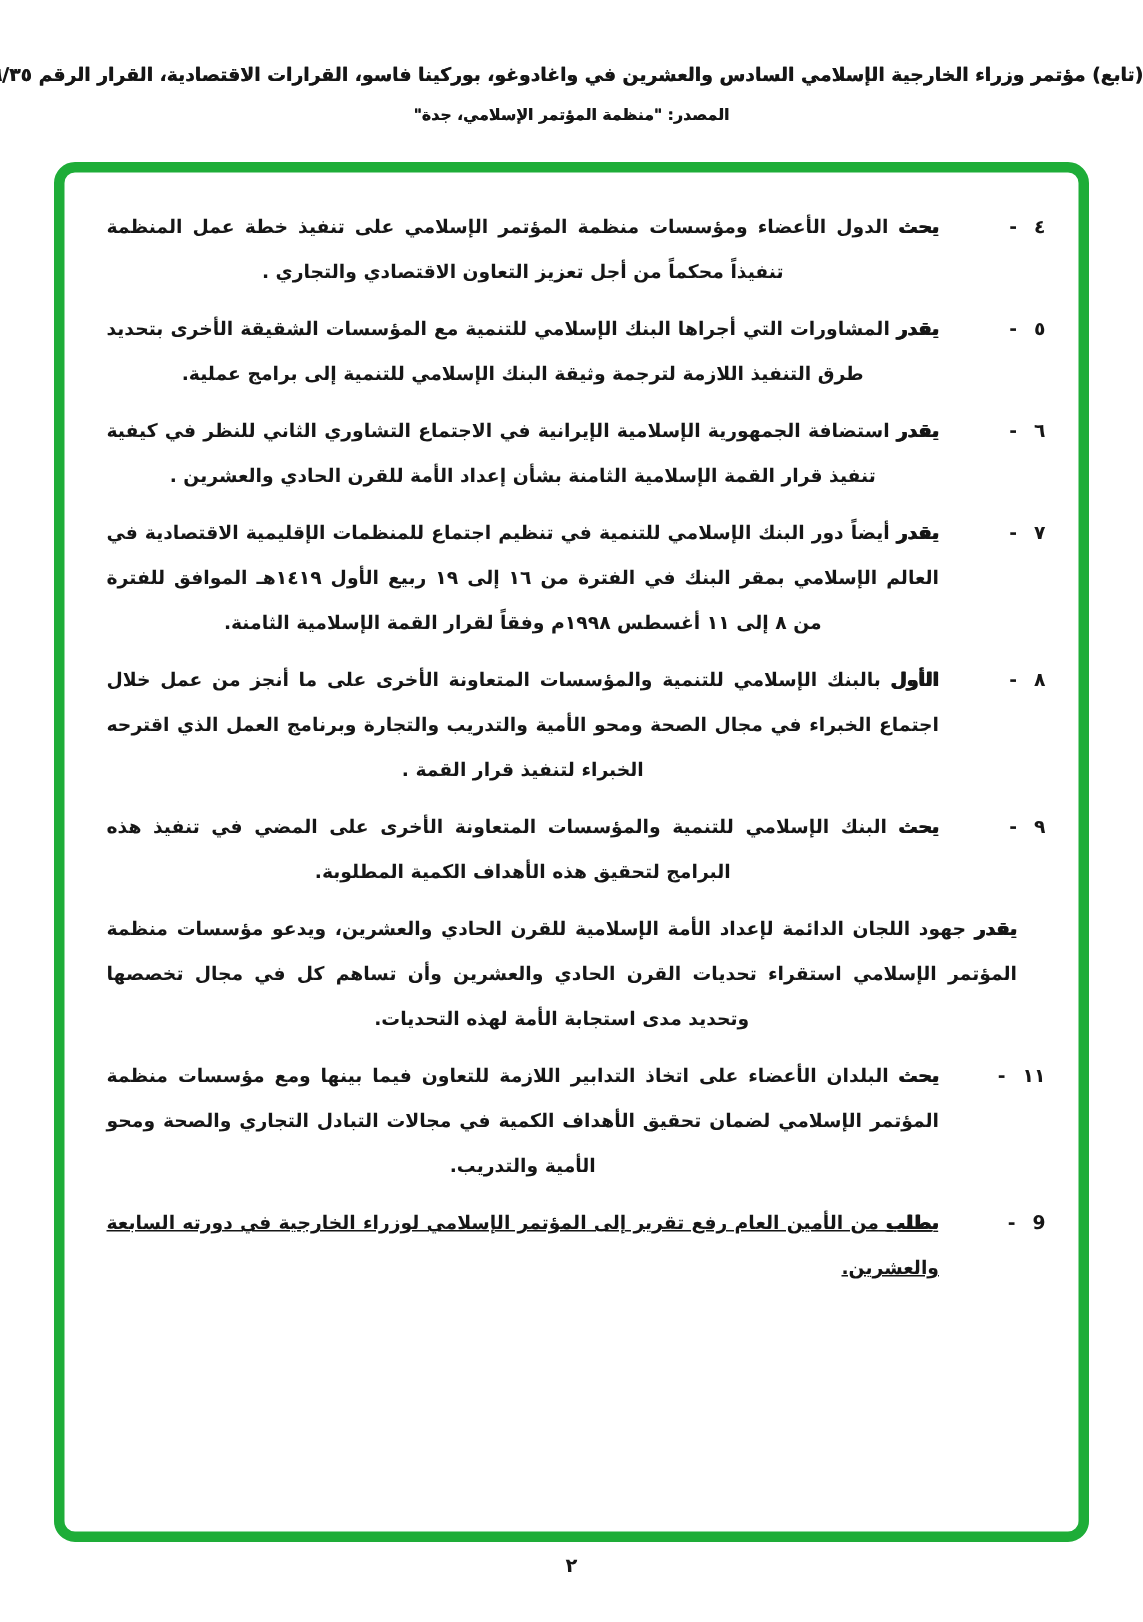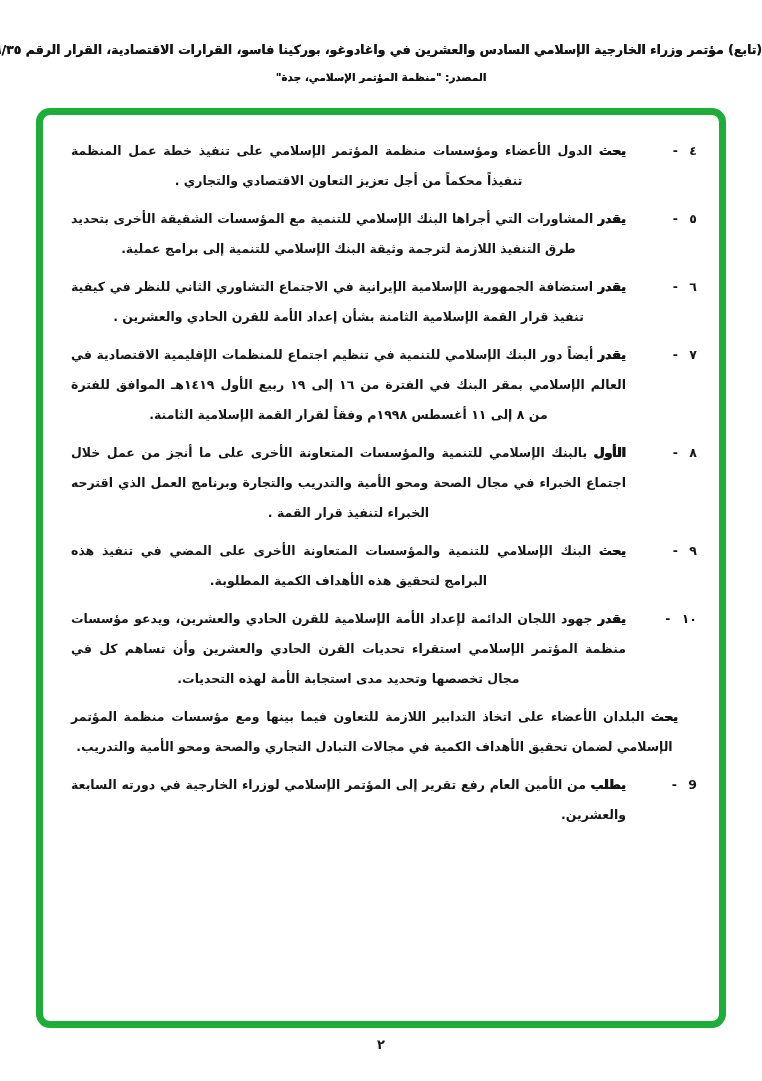--- a/index.html
+++ b/index.html
@@ -68,20 +68,21 @@
   }
   .item-text {
     flex: 1;
     margin-right: 19px;
     text-align: justify;
     text-align-last: center;
     letter-spacing: -0.1px;
   }
   .item.single .item-text {
     text-align-last: start;
+    text-decoration: underline;
   }
   .lead {
     text-shadow: 0.45px 0 currentColor, -0.45px 0 currentColor;
   }
   .page-number {
     position: absolute;
     top: 1037px;
     left: 0;
     right: 0;
     text-align: center;
@@ -124,25 +125,25 @@
         <div class="item-marker">٨ -</div>
         <div class="item-text"><span class="lead">الأول</span> <span>بالبنك الإسلامي للتنمية والمؤسسات المتعاونة الأخرى على ما أنجز من عمل خلال اجتماع الخبراء في مجال الصحة ومحو الأمية والتدريب والتجارة وبرنامج العمل الذي اقترحه الخبراء لتنفيذ قرار القمة .</span></div>
       </div>
 
       <div class="item">
         <div class="item-marker">٩ -</div>
         <div class="item-text"><span class="lead">يحث</span> <span>البنك الإسلامي للتنمية والمؤسسات المتعاونة الأخرى على المضي في تنفيذ هذه البرامج لتحقيق هذه الأهداف الكمية المطلوبة.</span></div>
       </div>
 
       <div class="item">
-        <div class="item-marker">١٠ -</div>
         <div class="item-text"><span class="lead">يقدر</span> <span>جهود اللجان الدائمة لإعداد الأمة الإسلامية للقرن الحادي والعشرين، ويدعو مؤسسات منظمة المؤتمر الإسلامي استقراء تحديات القرن الحادي والعشرين وأن تساهم كل في مجال تخصصها وتحديد مدى استجابة الأمة لهذه التحديات.</span></div>
       </div>
 
       <div class="item">
+        <div class="item-marker">١١ -</div>
         <div class="item-text"><span class="lead">يحث</span> <span>البلدان الأعضاء على اتخاذ التدابير اللازمة للتعاون فيما بينها ومع مؤسسات منظمة المؤتمر الإسلامي لضمان تحقيق الأهداف الكمية في مجالات التبادل التجاري والصحة ومحو الأمية والتدريب.</span></div>
       </div>
 
       <div class="item single">
         <div class="item-marker">9 -</div>
         <div class="item-text"><span class="lead">يطلب</span> <span>من الأمين العام رفع تقرير إلى المؤتمر الإسلامي لوزراء الخارجية في دورته السابعة والعشرين.</span></div>
       </div>
 
     </div>
   </div>

